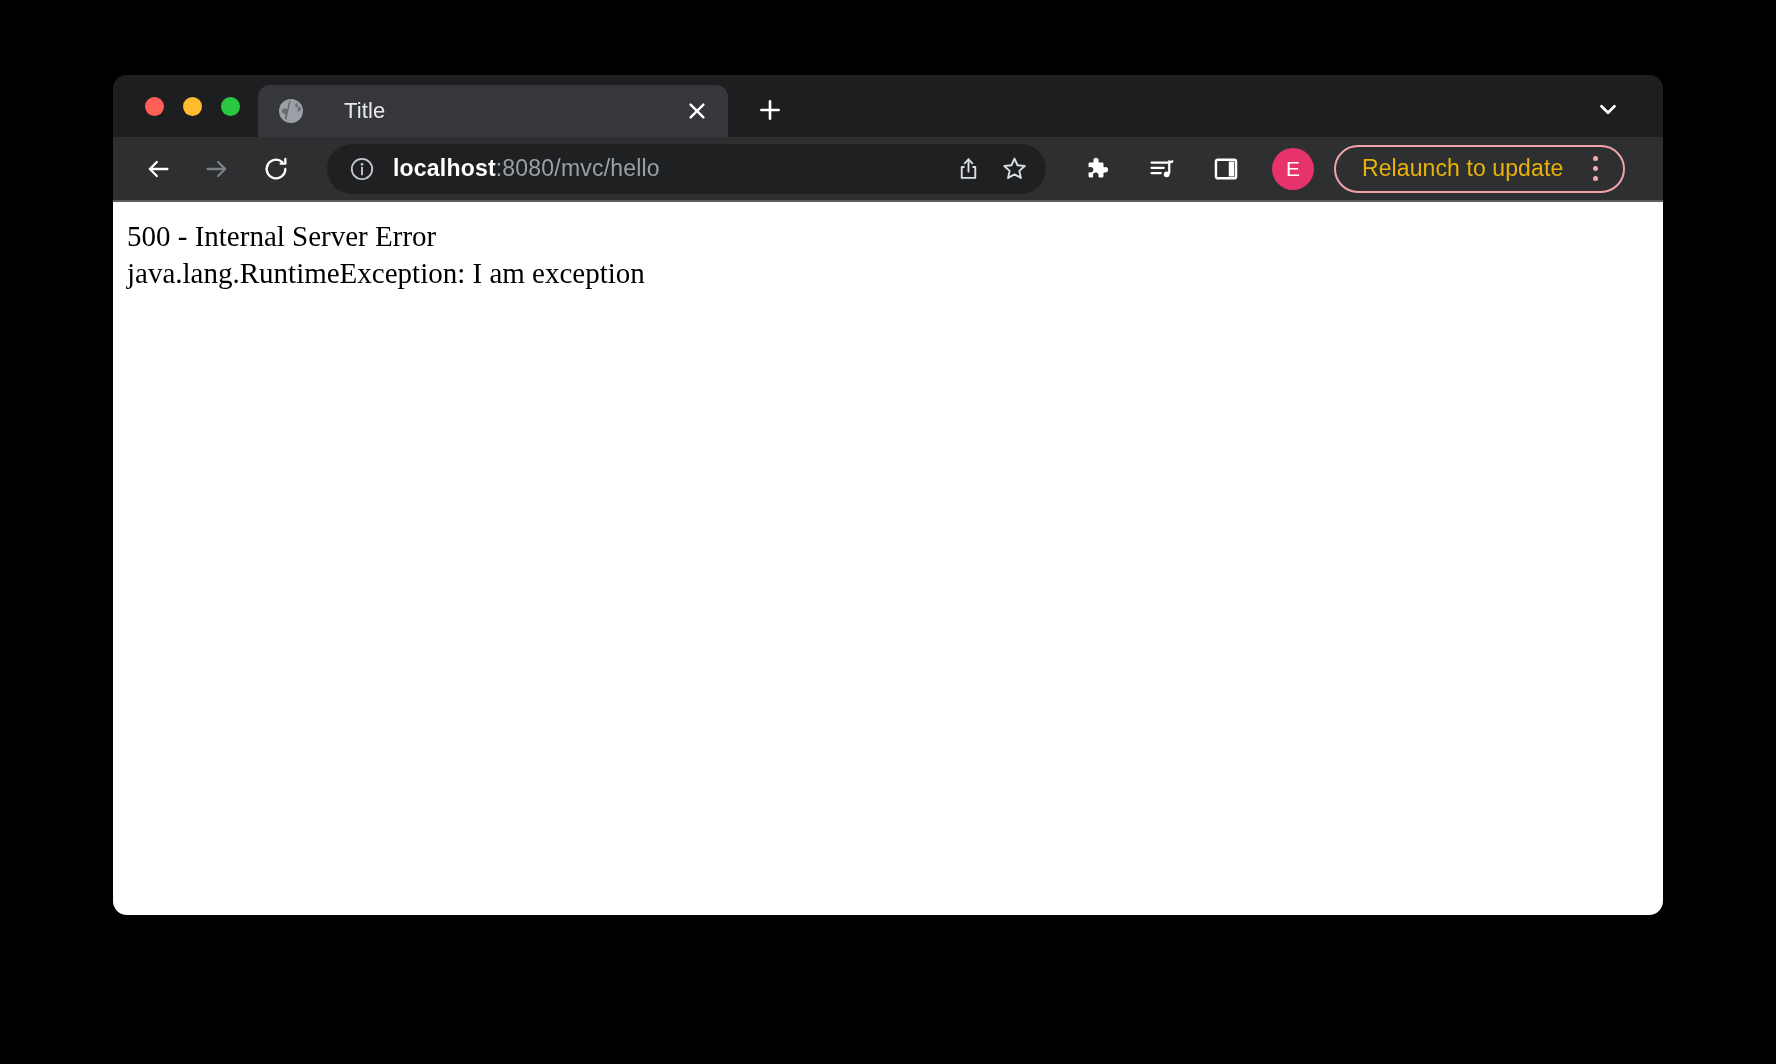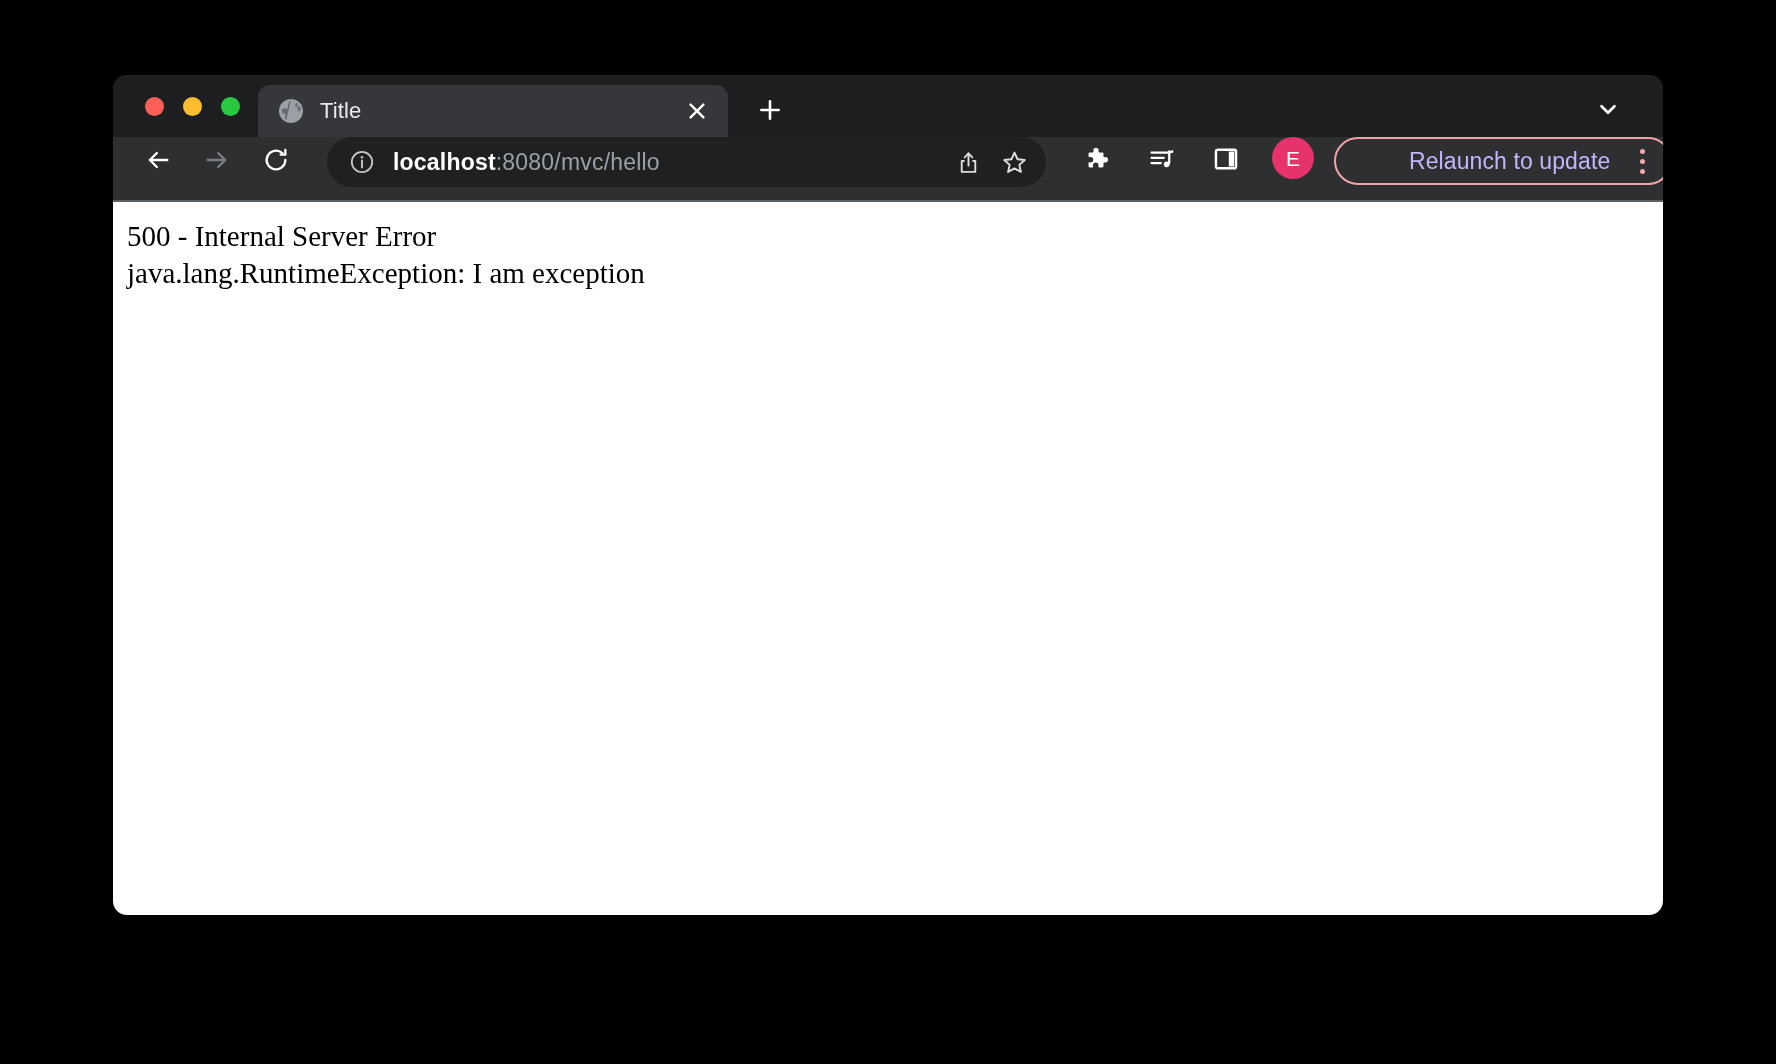--- a/index.html
+++ b/index.html
@@ -58,20 +58,21 @@
   .tab {
     width: 470px;
     height: 52px;
     background: #35373a;
     border-radius: 12px 12px 0 0;
     display: flex;
     align-items: center;
     padding: 0 16px 0 20px;
     box-sizing: border-box;
     position: relative;
+    gap: 24px;
   }
   .tab-favicon {
     width: 26px;
     height: 26px;
     flex: none;
     margin-right: 16px;
     display: block;
   }
   .tab-title {
     flex: 1 1 auto;
@@ -110,20 +111,21 @@
     display: flex;
     align-items: center;
     justify-content: center;
   }
 
   
   .toolbar {
     height: 65px;
     background: #2d2f31;
     display: flex;
+    align-items: center;
     padding: 0 22px 0 20px;
     box-sizing: border-box;
     flex: none;
     border-bottom: 2px solid #5c5f62;
   }
   .nav-btn {
     width: 46px;
     height: 46px;
     margin-right: 13px;
     display: flex;
@@ -210,25 +212,24 @@
     margin-left: 20px;
     border: 2px solid #f2a3a9;
     border-radius: 24px;
     display: flex;
     align-items: center;
     padding: 0 12px 0 26px;
     box-sizing: border-box;
     background: transparent;
   }
   .update-pill-label {
-    color: #c4b5fd;
+    color: #eab308;
     font-size: 23px;
     white-space: nowrap;
     letter-spacing: .1px;
-    margin-left: 47px;
   }
   .update-pill-menu {
     width: 32px;
     height: 38px;
     margin-left: 16px;
     display: flex;
     flex-direction: column;
     align-items: center;
     justify-content: center;
     gap: 5px;

